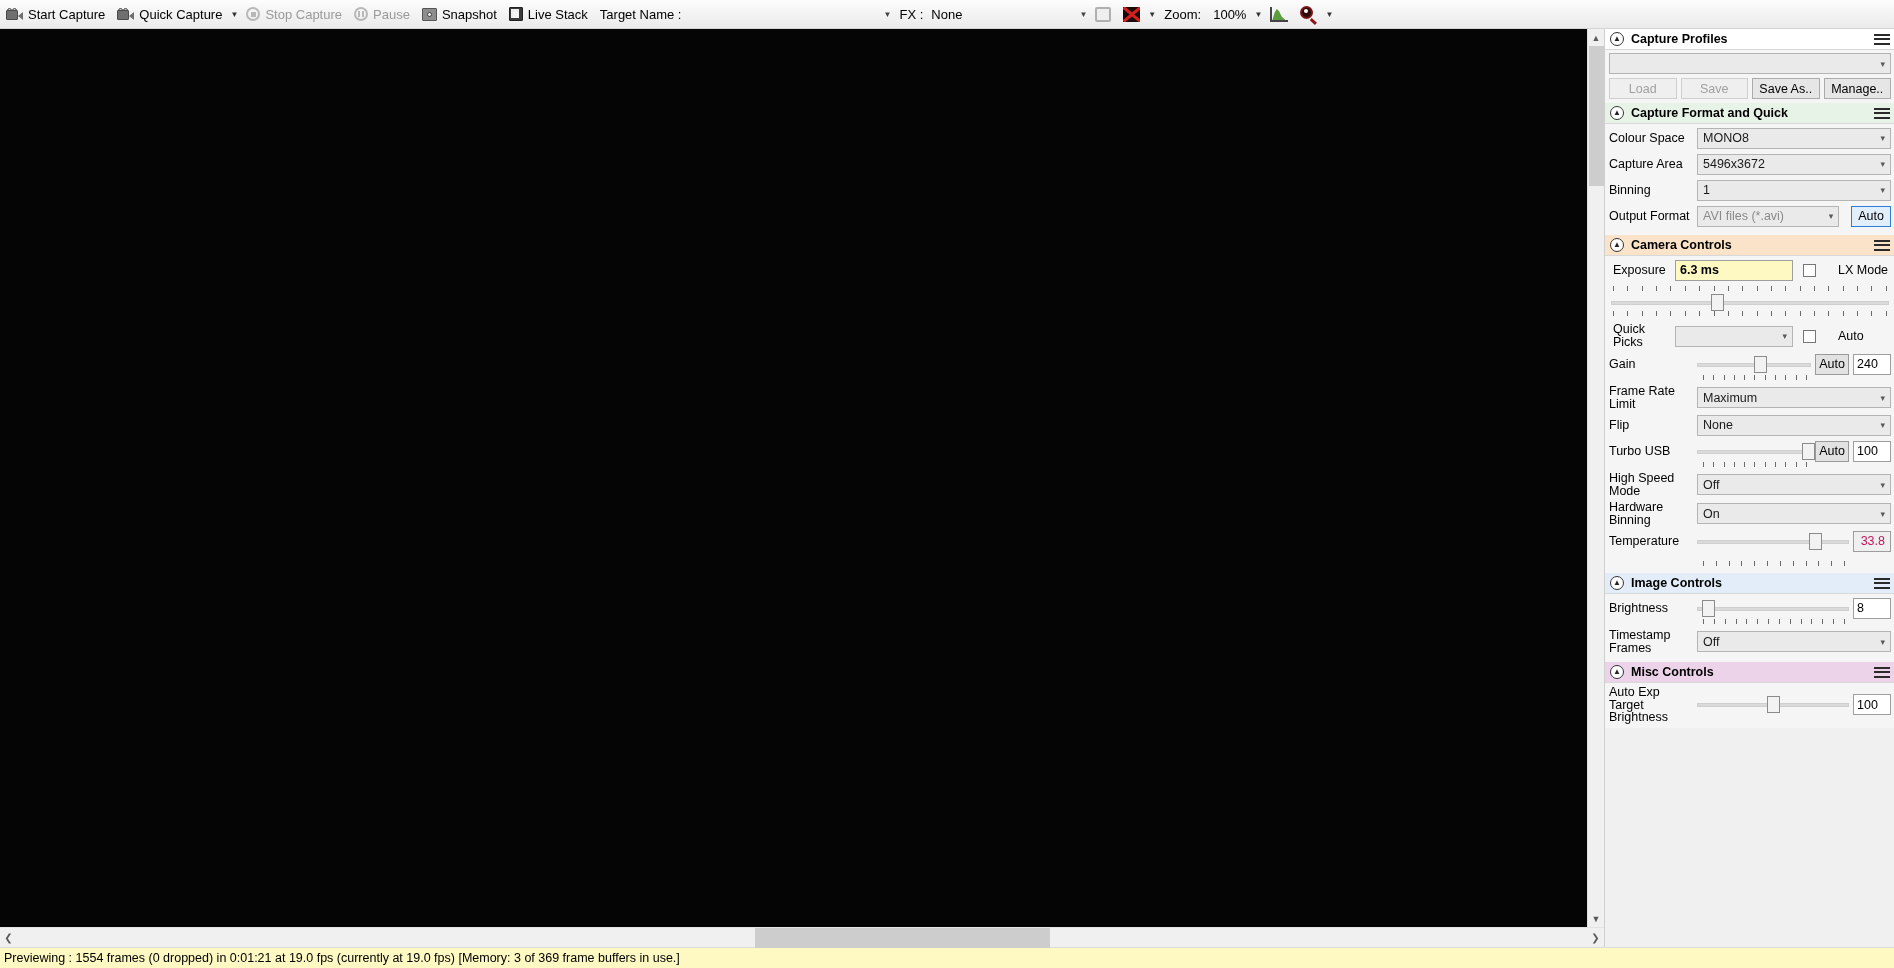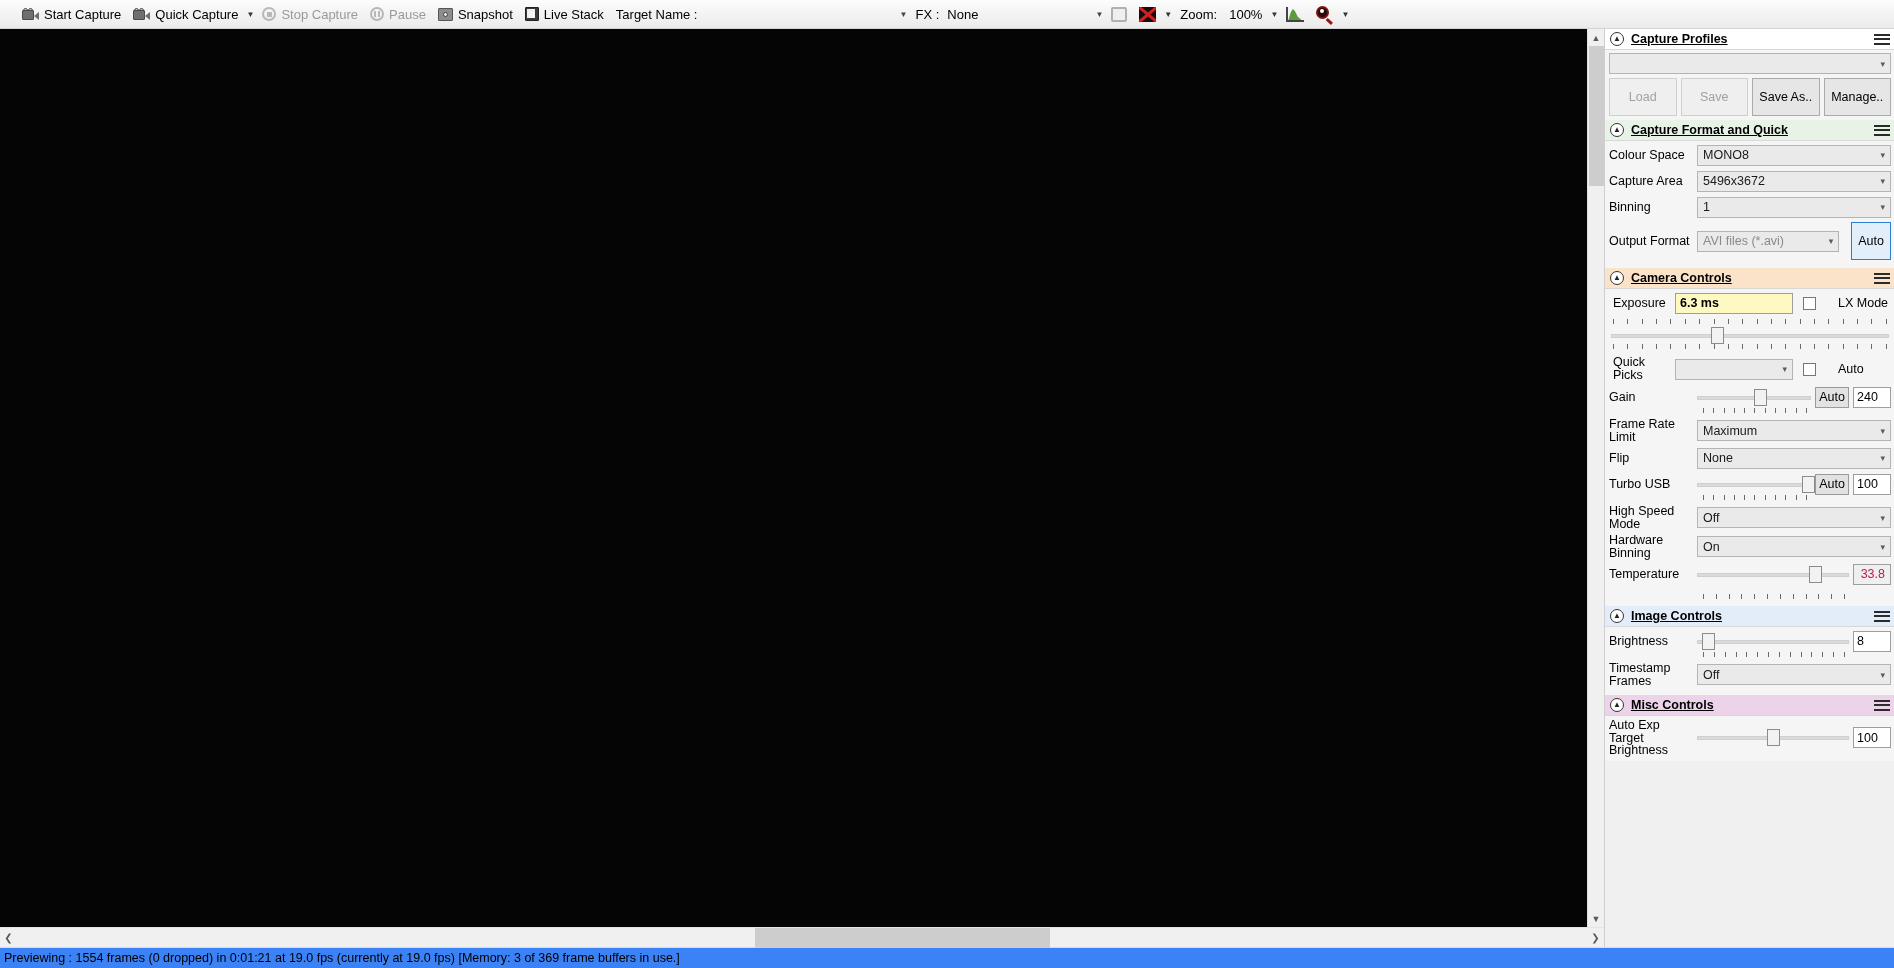--- a/index.html
+++ b/index.html
@@ -13,21 +13,21 @@
     background: #f0f0f0;
   }
   #app { width: 1894px; height: 968px; position: relative; display: flex; flex-direction: column; }
 
   
   .toolbar {
     height: 29px; min-height: 29px;
     background: linear-gradient(to bottom, #fdfdfd 0%, #f3f3f3 50%, #ebebeb 100%);
     border-bottom: 1px solid #d4d4d4;
     display: flex; align-items: center;
-    padding-left: 16px;
+    padding-left: 0;
     white-space: nowrap;
   }
   .tb-item {
     display: flex; align-items: center; gap: 5px;
     height: 24px; padding: 0 6px;
     font-size: 13px;
   }
   .tb-item.disabled { color: #9a9a9a; }
   .tb-caret {
     width: 12px; height: 22px; display: flex; align-items: center; justify-content: center;
@@ -139,21 +139,21 @@
     font-weight: bold; font-size: 12.5px;
     border-bottom: 1px solid #d8d8d8;
   }
   .sec-header .chev {
     width: 14px; height: 14px; border-radius: 50%;
     border: 1.4px solid #333; background: #fff;
     display: flex; align-items: center; justify-content: center;
     font-size: 8px; line-height: 1; color: #222;
     flex: 0 0 auto;
   }
-  .sec-header .title { flex: 1; text-decoration: underline; }
+  .sec-header .title { flex: 1; }
   .sec-header .burger { width: 16px; display: flex; flex-direction: column; gap: 2.5px; }
   .sec-header .burger i { display: block; height: 2px; background: #2a2a2a; width: 16px; }
 
   .sec-body { background: #f5f5f5; padding: 3px 4px 4px 4px; }
 
   .row { display: flex; align-items: center; min-height: 22px; margin-bottom: 4px; }
   .row .lbl { width: 88px; min-width: 88px; font-size: 12.5px; line-height: 13px; }
   .row .lbl.two { line-height: 12.5px; }
   .ctl { flex: 1; display: flex; align-items: center; }
 
@@ -174,21 +174,21 @@
   }
   .fake-select.disabled { color: #8a8a8a; }
   .fake-select.blankwide { padding-left: 5px; }
 
   .txtbox {
     height: 21px; border: 1px solid #9e9e9e; background: #fef9c3;
     font-size: 12.5px; display: flex; align-items: center; padding: 0 4px; font-weight: bold;
   }
 
   .btn {
-    height: 38px; border: 1px solid #ababab; background: #e6e6e6;
+    height: 21px; border: 1px solid #ababab; background: #e6e6e6;
     font-size: 12.5px; display: flex; align-items: center; justify-content: center;
     padding: 0 6px;
   }
   .btn.disabled { color: #a0a0a0; border-color: #cfcfcf; background: #efefef; }
   .btn.accent { border: 1px solid #2a7fd4; background: #e3eefb; }
 
   .profile-buttons { display: flex; gap: 4px; margin-top: 4px; }
   .profile-buttons .btn { flex: 1; }
 
   .chk { width: 13px; height: 13px; border: 1px solid #767676; background: #fff; flex: 0 0 auto; }
@@ -207,21 +207,21 @@
   .exposure-slider-wrap { padding: 1px 2px 2px 2px; }
   .exposure-slider-wrap .slider { height: 19px; }
 
   .numbox { width: 38px; height: 21px; border: 1px solid #9e9e9e; background: #fff; font-size: 12.5px; display: flex; align-items: center; padding: 0 3px; }
   .numbox.ro { background: #efefef; color: #be185d; justify-content: flex-end; padding-right: 5px; }
   .autobtn { height: 21px; min-width: 34px; border: 1px solid #9a9a9a; background: #e2e2e2; font-size: 12.5px; display: flex; align-items: center; justify-content: center; }
 
   
   .statusbar {
     height: 21px; min-height: 21px;
-    background: #3b82f6; border-top: 1px solid #dcdcdc;
+    background: #fef9c3; border-top: 1px solid #dcdcdc;
     display: flex; align-items: center; padding-left: 4px;
     font-size: 12.5px;
   }
 </style>
 </head>
 <body>
 
 <div id="app">
 
   <div class="toolbar">

